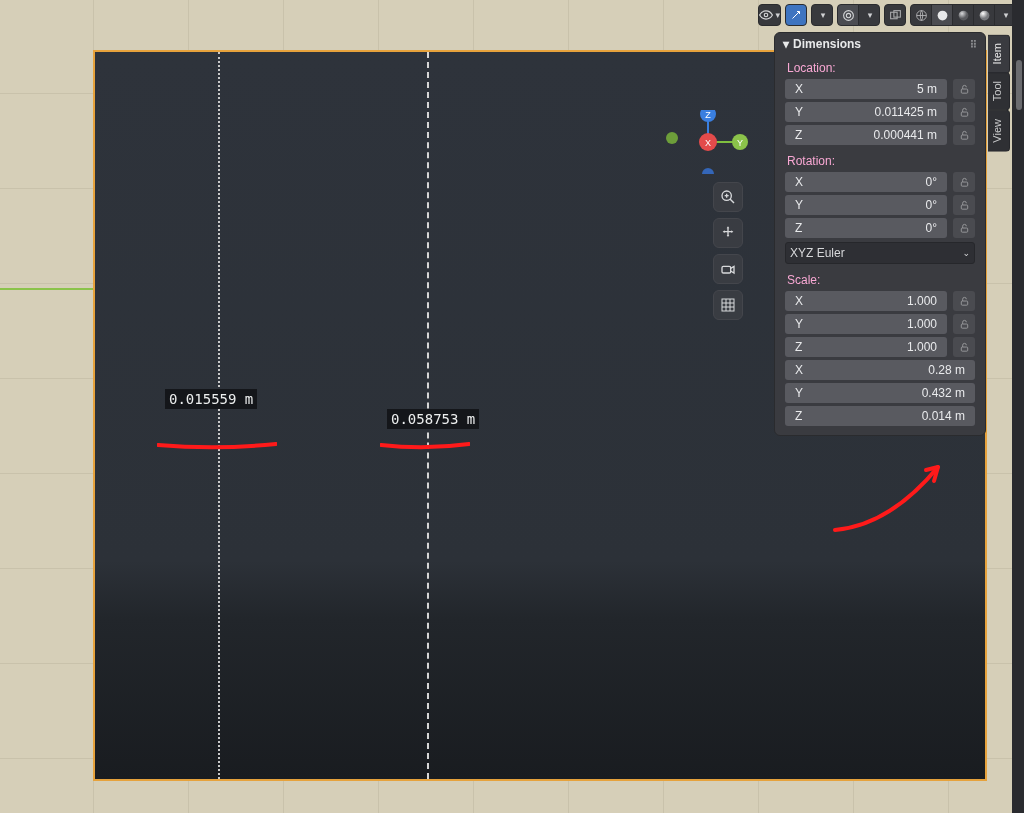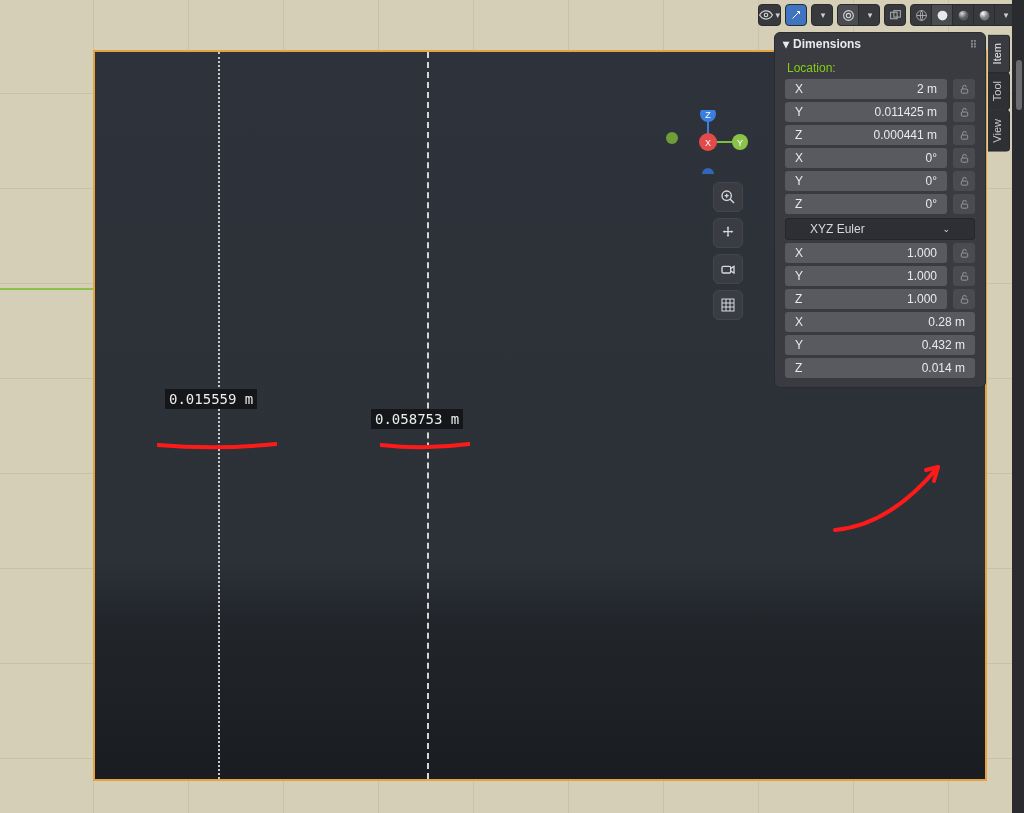--- a/index.html
+++ b/index.html
@@ -158,21 +158,21 @@
   .npanel .title .drag {
     position: absolute;
     right: 6px;
     top: 6px;
     color: #8a8b8e;
     letter-spacing: 2px;
     font-size: 10px;
   }
   .section-label {
     padding: 6px 12px 4px 12px;
-    color: #84cc16;
+    color: #f9a8d4;
   }
   .prop-row {
     display: flex;
     align-items: center;
     margin: 0 10px 3px 10px;
     gap: 6px;
   }
   .prop-field {
     flex: 1;
     height: 20px;
@@ -199,21 +199,21 @@
   }
   .dropdown {
     margin: 4px 10px 3px 10px;
     height: 22px;
     background: #2e2f34;
     border: 1px solid #26272b;
     border-radius: 3px;
     display: flex;
     align-items: center;
     justify-content: space-between;
-    padding: 0 24px;
+    padding: 0 4px;
     color: #d7d8da;
     font-size: 12px;
   }
 
   
   .tabs {
     position: absolute;
     right: 14px;
     top: 34px;
     width: 22px;
@@ -331,21 +331,21 @@
         <span class="chev">▾</span>
       </div>
   </div>
 </div>
 
 <div class="viewport">
   <div class="v-line v-dots"></div>
   <div class="v-line v-dash"></div>
 
   <div class="measure" style="left:70px; top:337px;">0.015559 m</div>
-  <div class="measure" style="left:276px; top:357px;text-align:center;">0.058753 m</div>
+  <div class="measure" style="left:292px; top:357px;text-align:center;">0.058753 m</div>
 
   <div class="red-underline" style="left:62px; top:384px; width:120px;">
     <svg viewBox="0 0 120 8">
         <path d="M1 3 Q60 8 119 2" stroke="#ff1a1a" stroke-width="4" fill="none" stroke-linecap="round"></path>
       </svg>
   </div>
   <div class="red-underline" style="left:285px; top:384px; width:90px;">
     <svg viewBox="0 0 90 8">
         <path d="M1 3 Q45 8 89 2" stroke="#ff1a1a" stroke-width="4" fill="none" stroke-linecap="round"></path>
       </svg>
@@ -411,21 +411,21 @@
   <div class="title">
     <span>▾</span>
     <span>Dimensions</span>
     <span class="drag">⠿</span>
   </div>
 
   <div class="section-label">Location:</div>
   <div class="prop-row">
     <div class="prop-field">
       <span>X</span>
-      <span>2 m</span>
+      <span>5 m</span>
     </div>
     <div class="lock">
         <svg width="11" height="11" viewBox="0 0 24 24" fill="none" stroke="#9a9b9e" stroke-width="2">
           <rect x="5" y="11" width="14" height="9" rx="2"></rect>
           <path d="M8 11V7a4 4 0 0 1 8 0"></path>
         </svg>
       </div>
   </div>
   <div class="prop-row">
     <div class="prop-field">
@@ -445,20 +445,21 @@
       <span>0.000441 m</span>
     </div>
     <div class="lock">
         <svg width="11" height="11" viewBox="0 0 24 24" fill="none" stroke="#9a9b9e" stroke-width="2">
           <rect x="5" y="11" width="14" height="9" rx="2"></rect>
           <path d="M8 11V7a4 4 0 0 1 8 0"></path>
         </svg>
       </div>
   </div>
 
+  <div class="section-label">Rotation:</div>
   <div class="prop-row">
     <div class="prop-field">
       <span>X</span>
       <span>0°</span>
     </div>
     <div class="lock">
         <svg width="11" height="11" viewBox="0 0 24 24" fill="none" stroke="#9a9b9e" stroke-width="2">
           <rect x="5" y="11" width="14" height="9" rx="2"></rect>
           <path d="M8 11V7a4 4 0 0 1 8 0"></path>
         </svg>
@@ -486,20 +487,21 @@
           <rect x="5" y="11" width="14" height="9" rx="2"></rect>
           <path d="M8 11V7a4 4 0 0 1 8 0"></path>
         </svg>
       </div>
   </div>
   <div class="dropdown">
     <span>XYZ Euler</span>
     <span style="font-size:9px;">⌄</span>
   </div>
 
+  <div class="section-label">Scale:</div>
   <div class="prop-row">
     <div class="prop-field">
       <span>X</span>
       <span>1.000</span>
     </div>
     <div class="lock">
         <svg width="11" height="11" viewBox="0 0 24 24" fill="none" stroke="#9a9b9e" stroke-width="2">
           <rect x="5" y="11" width="14" height="9" rx="2"></rect>
           <path d="M8 11V7a4 4 0 0 1 8 0"></path>
         </svg>

